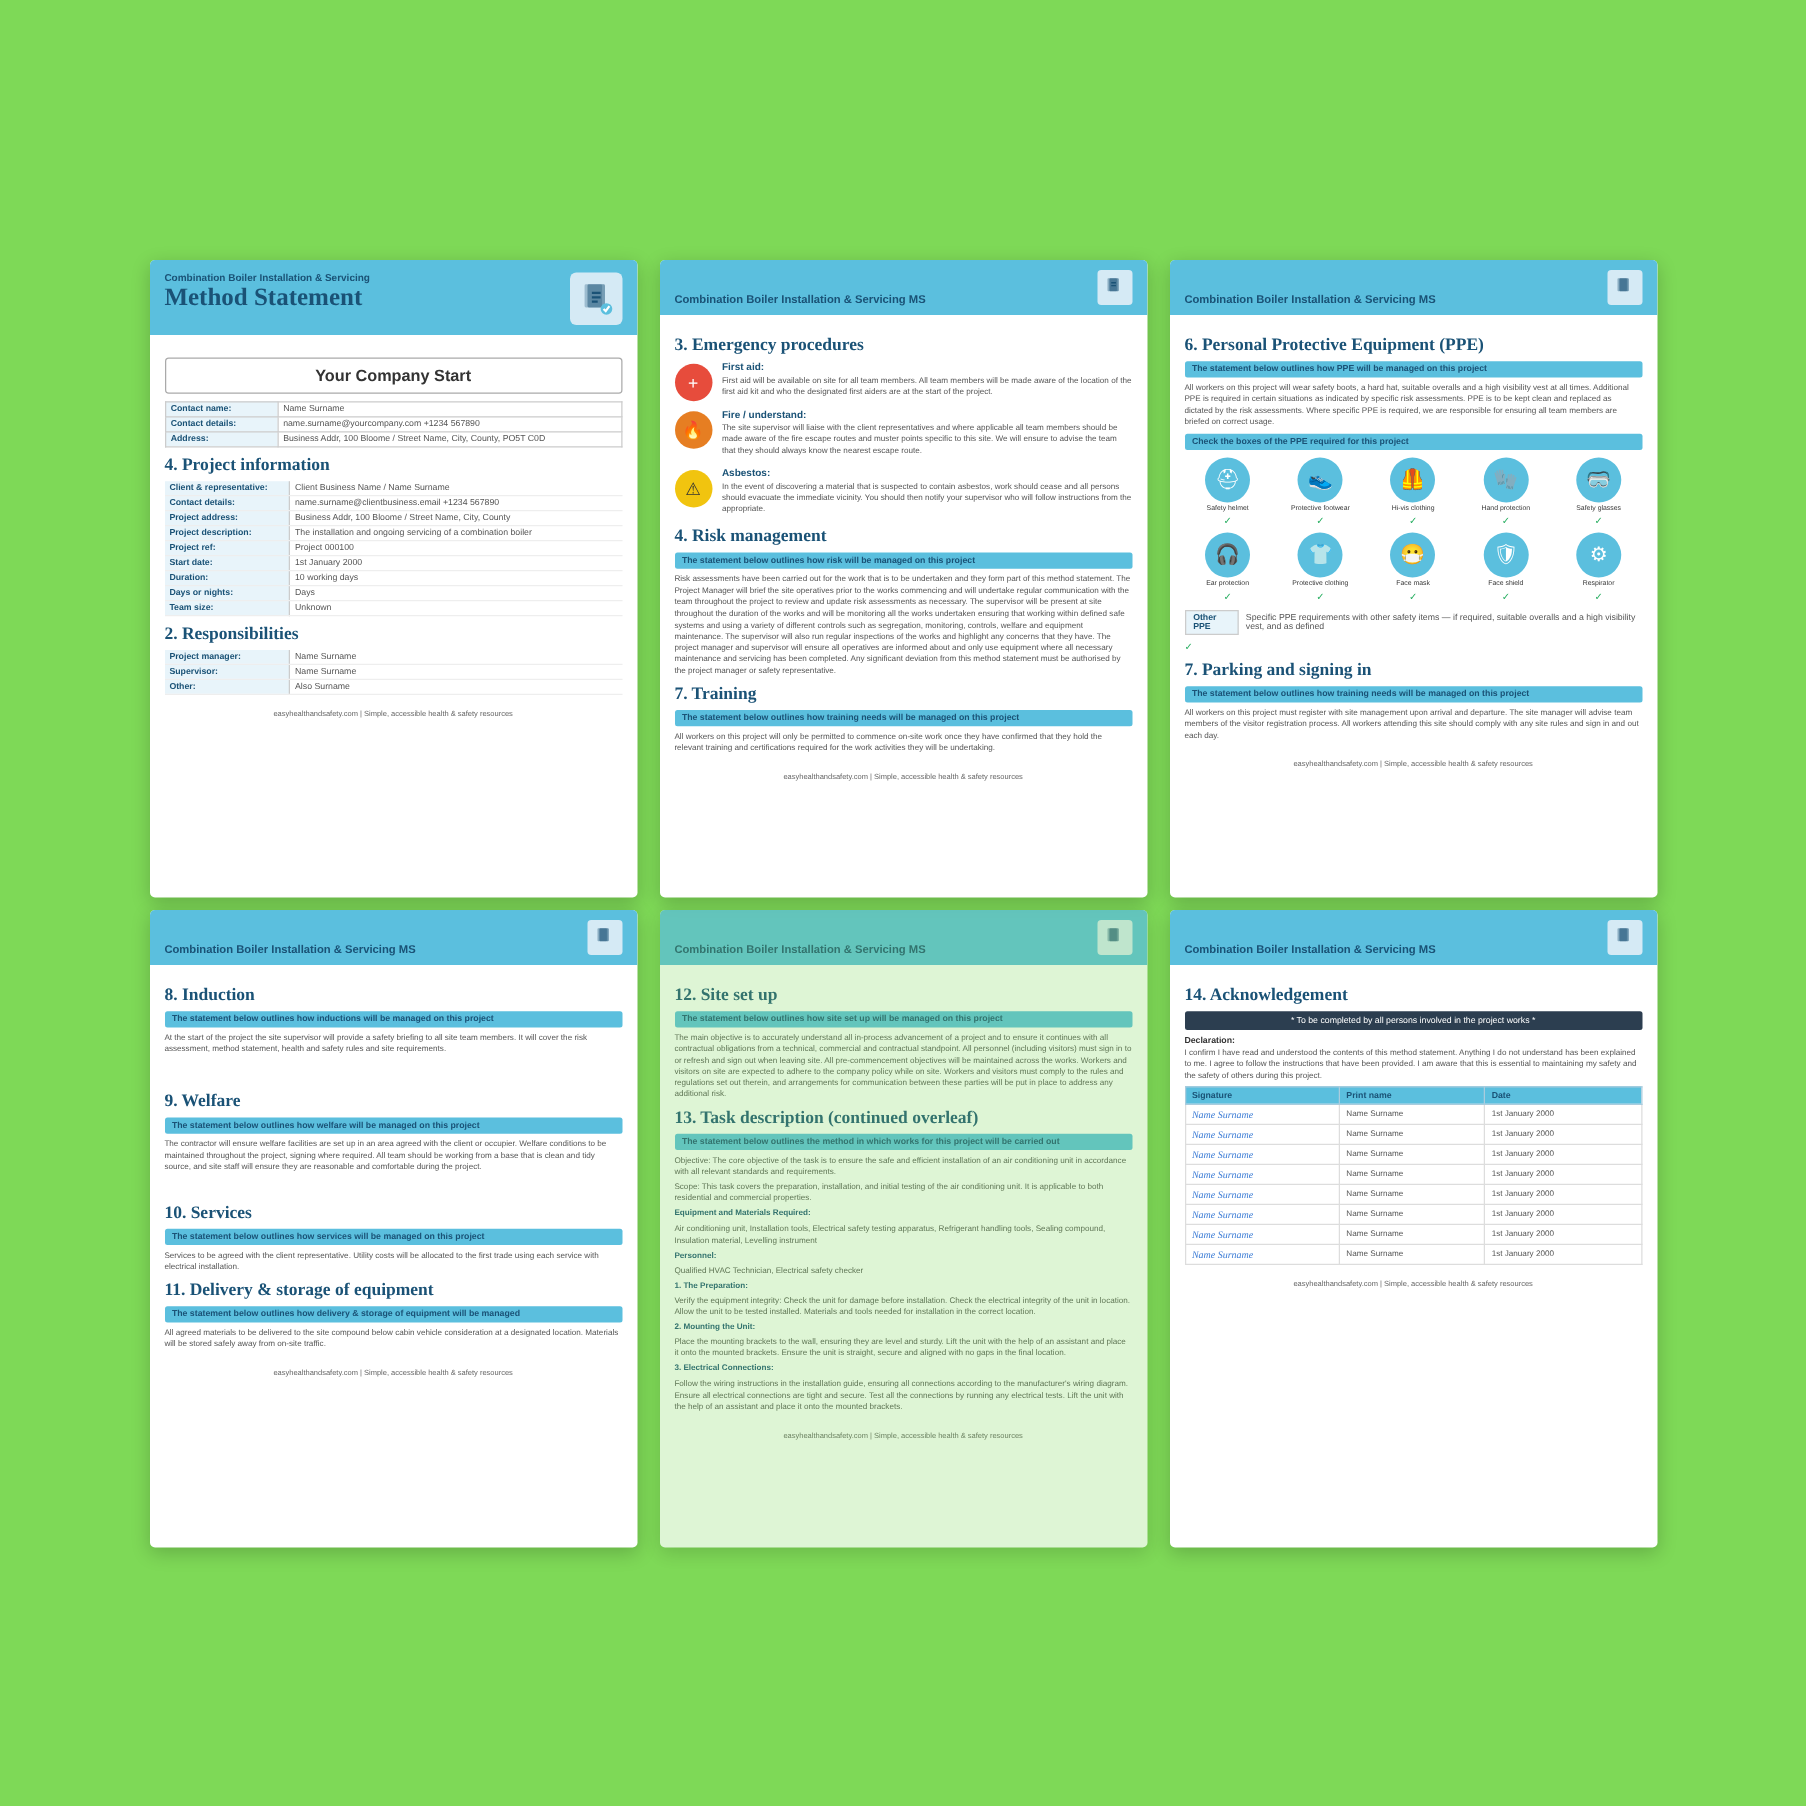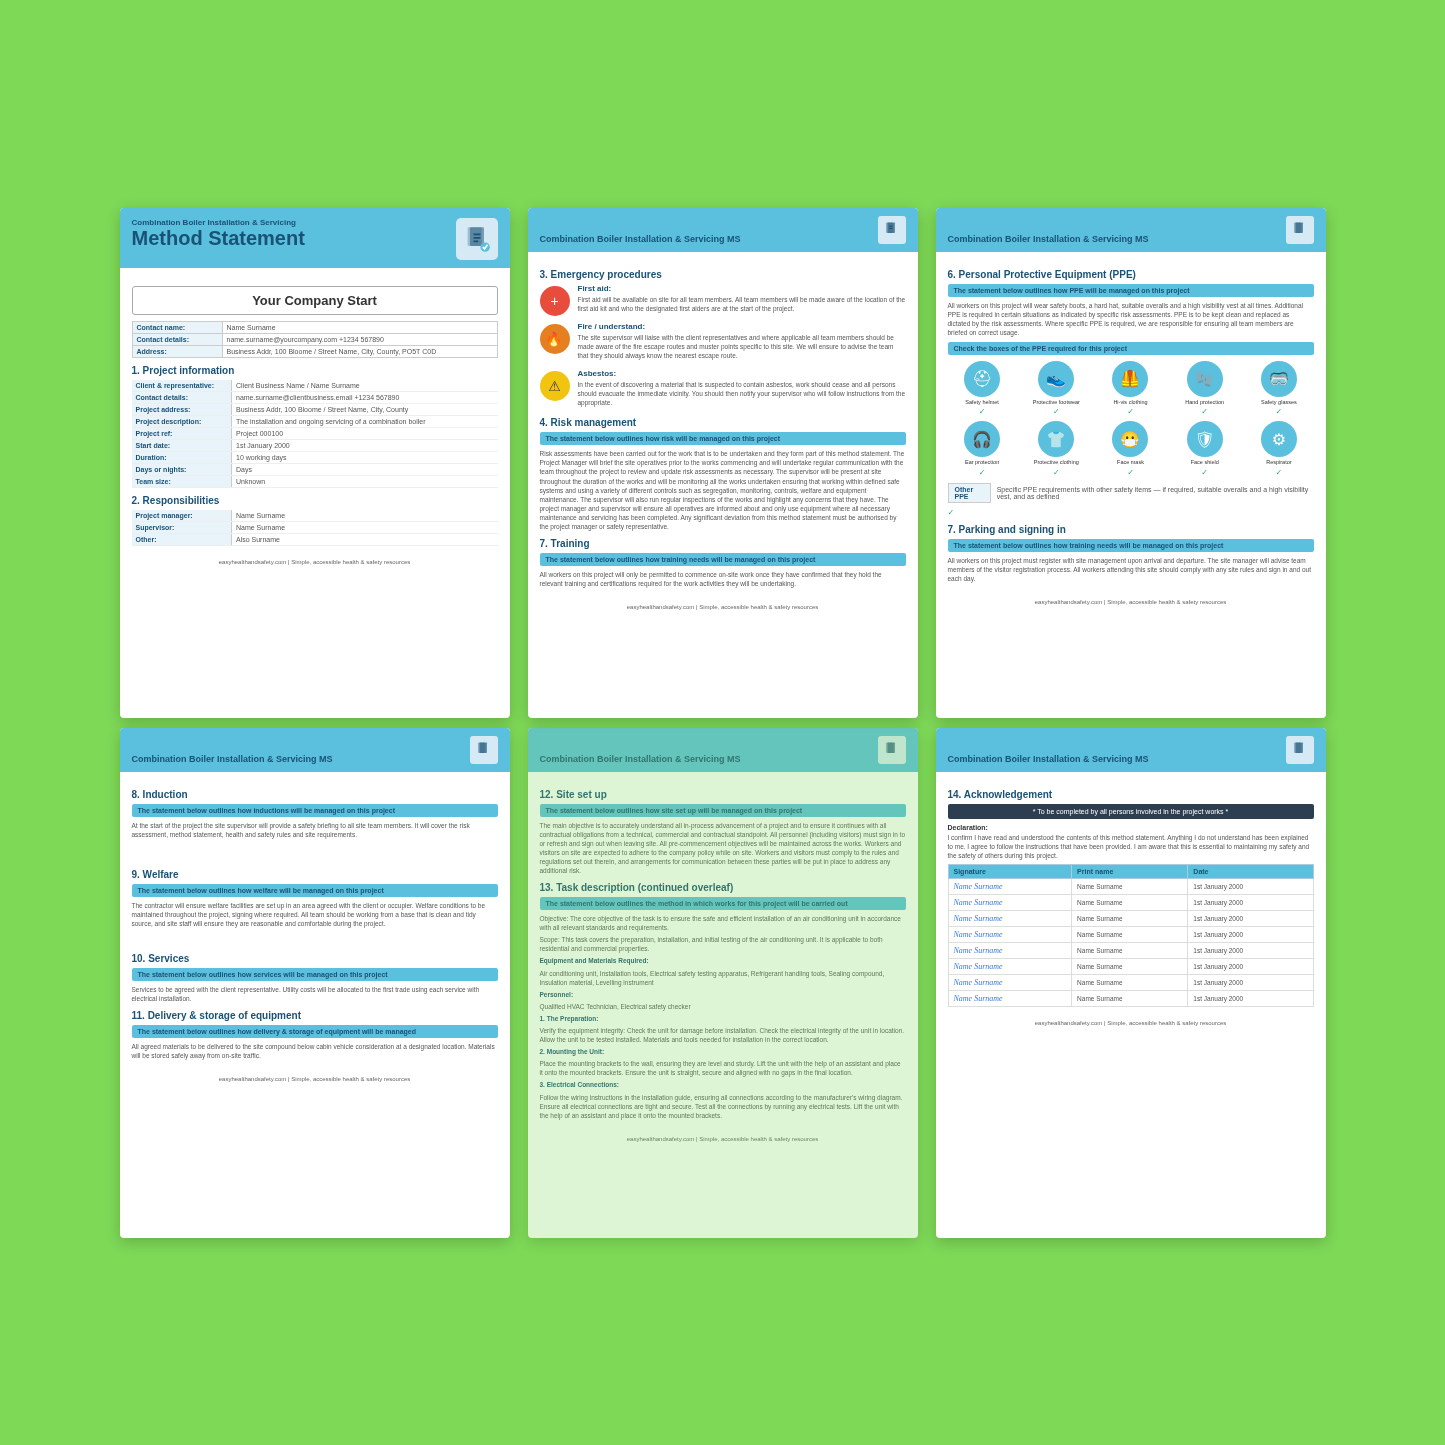--- a/index.html
+++ b/index.html
@@ -96,20 +96,21 @@
       font-size: 8px;
       color: #1a5276;
       font-weight: bold;
     }
 
     .page1-title-large {
       font-size: 20px;
       font-weight: bold;
       color: #1a5276;
       line-height: 1.1;
+      font-family: Liberation Serif, serif;
     }
 
     .doc-icon-box {
       width: 42px;
       height: 42px;
       background: #d5eaf5;
       border-radius: 5px;
       display: flex;
       align-items: center;
       justify-content: center;
@@ -145,24 +146,25 @@
     }
 
     .info-table td:first-child {
       font-weight: bold;
       color: #1a5276;
       background: #e8f4fa;
       width: 90px;
     }
 
     .section-title {
-      font-size: 10px;
+      font-size: 14px;
       font-weight: bold;
       color: #1a5276;
       margin: 7px 0 4px;
+      font-family: Liberation Serif, serif;
     }
 
     .blue-banner {
       background: #5bbfde;
       padding: 3px 6px;
       margin-bottom: 4px;
       border-radius: 2px;
     }
 
     .blue-banner-text {
@@ -371,21 +373,21 @@
             <td>Contact details:</td>
             <td>name.surname@yourcompany.com  +1234 567890</td>
           </tr>
           <tr>
             <td>Address:</td>
             <td>Business Addr, 100 Bloome / Street Name, City, County, PO5T C0D</td>
           </tr>
         </tbody>
           </table>
 
-        <div class="section-title">1. Project information</div>
+        <div class="section-title">4. Project information</div>
 
         <table class="two-col-table">
           <tbody>
               <tr>
             <td>Client &amp; representative:</td>
             <td>Client Business Name  /  Name Surname</td>
           </tr>
           <tr>
             <td>Contact details:</td>
             <td>name.surname@clientbusiness.email  +1234 567890</td>

